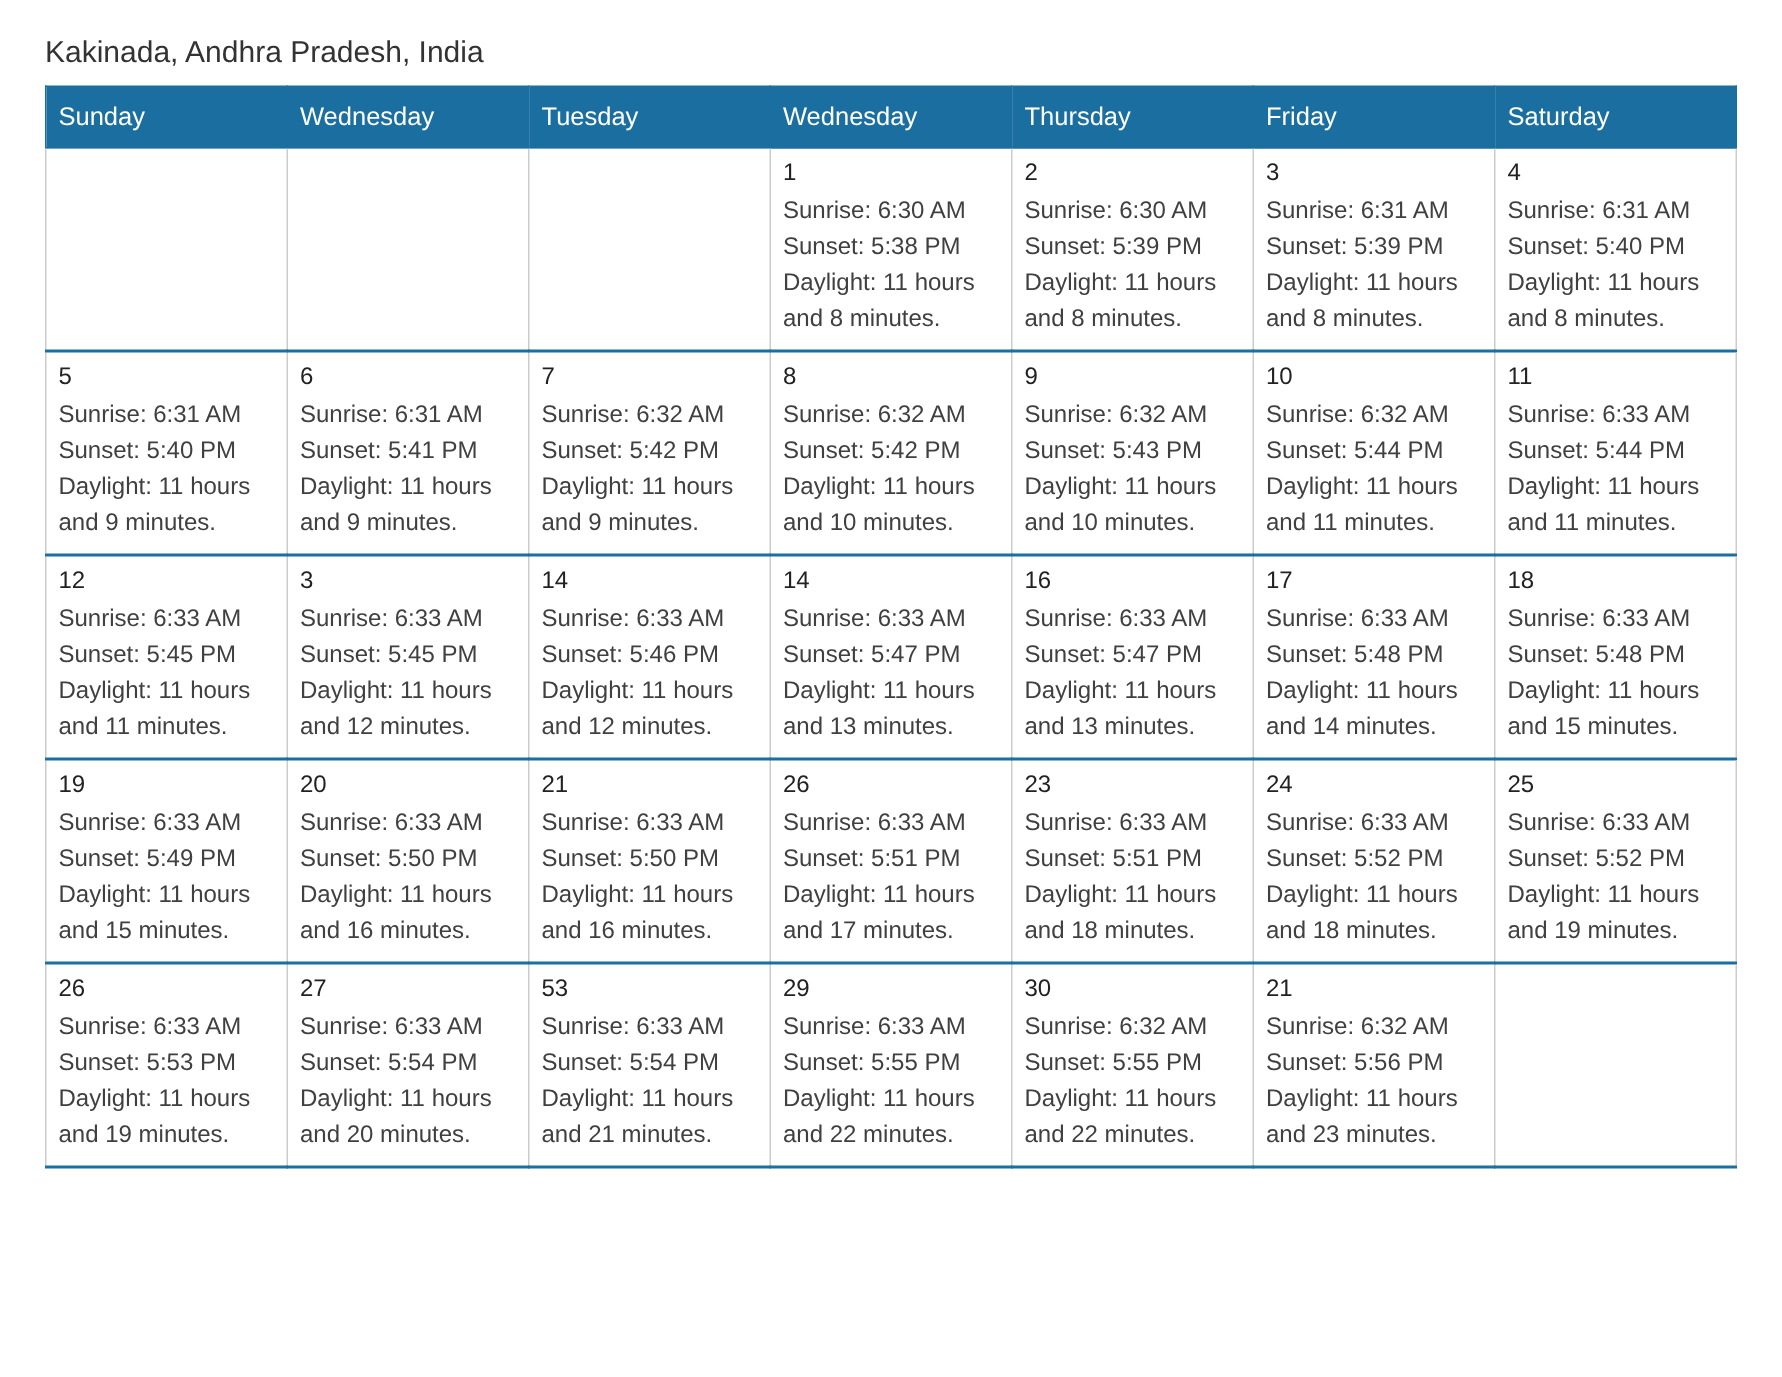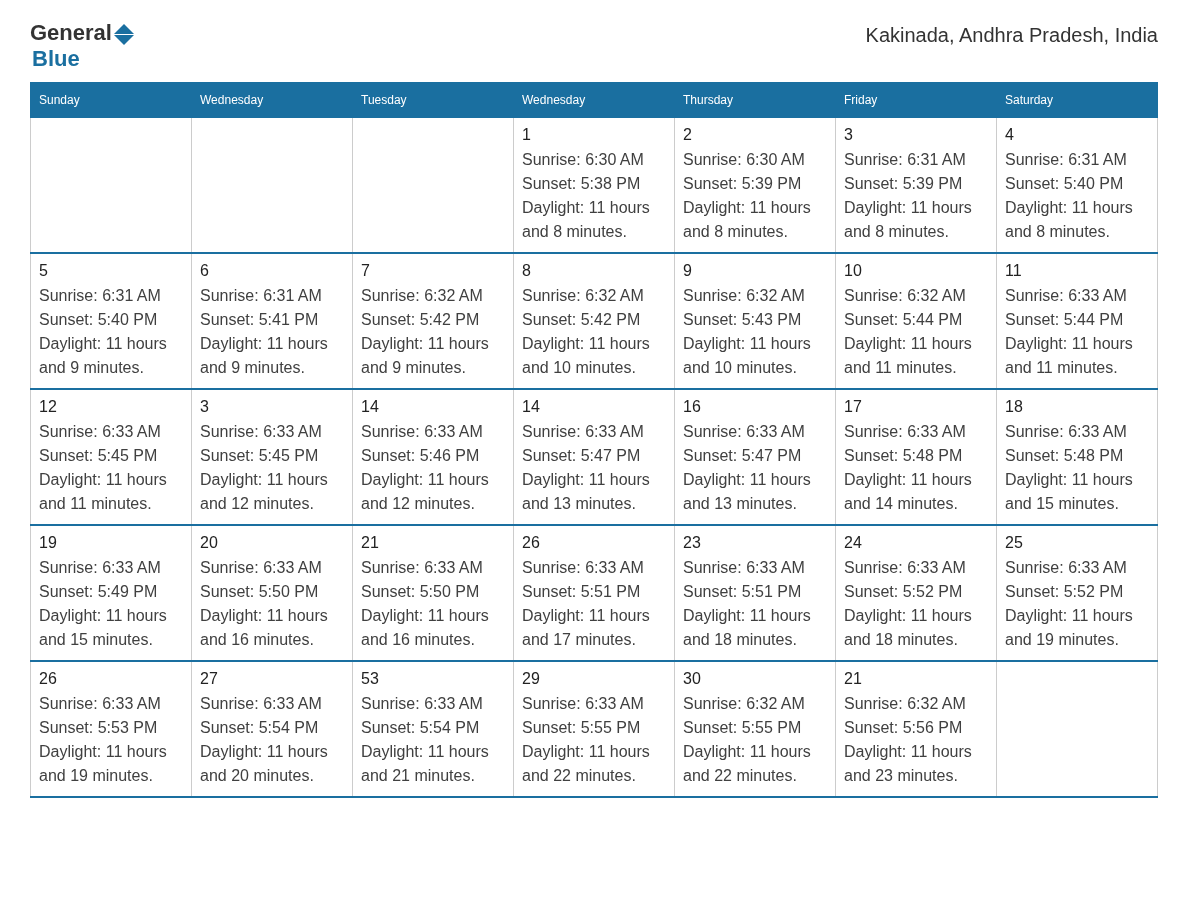--- a/index.html
+++ b/index.html
@@ -48,21 +48,21 @@
     .calendar {
       width: 100%;
       border-collapse: collapse;
       margin-top: 10px;
     }
     .calendar thead tr th {
       background-color: #1a6fa0;
       color: #ffffff;
       padding: 10px 8px;
       text-align: left;
-      font-size: 12px;
+      font-size: 17px;
       font-weight: normal;
       border: 1px solid #1a6fa0;
     }
     .calendar tbody tr td {
       vertical-align: top;
       padding: 8px 8px;
       border: 1px solid #ccc;
       font-size: 12px;
       color: #333;
       width: 14.28%;
@@ -84,32 +84,20 @@
       line-height: 1.5;
     }
     .empty-cell {
       background: #fff;
     }
   </style>
 </head>
 <body>
 
 <div class="header">
-  <div class="logo">
-    <div style="display:flex; flex-direction:column; align-items:flex-start;">
-      <div style="display:flex; align-items:center;">
-        <span class="logo-text-general">General</span>
-        <div style="display:flex; flex-direction:column; align-items:center; margin-left:2px; margin-top:2px;">
-          <div style="width:0; height:0; border-left:10px solid transparent; border-right:10px solid transparent; border-bottom:10px solid #1a6fa0;"></div>
-          <div style="width:0; height:0; border-left:10px solid transparent; border-right:10px solid transparent; border-top:10px solid #1a6fa0; margin-top:1px;"></div>
-        </div>
-      </div>
-      <span class="logo-text-blue" style="margin-left: 2px;">Blue</span>
-    </div>
-  </div>
   <div class="title-block">
     <h2>Kakinada, Andhra Pradesh, India</h2>
   </div>
 </div>
 
 <table class="calendar">
   <thead>
     <tr>
       <th>Sunday</th>
       <th>Wednesday</th>

